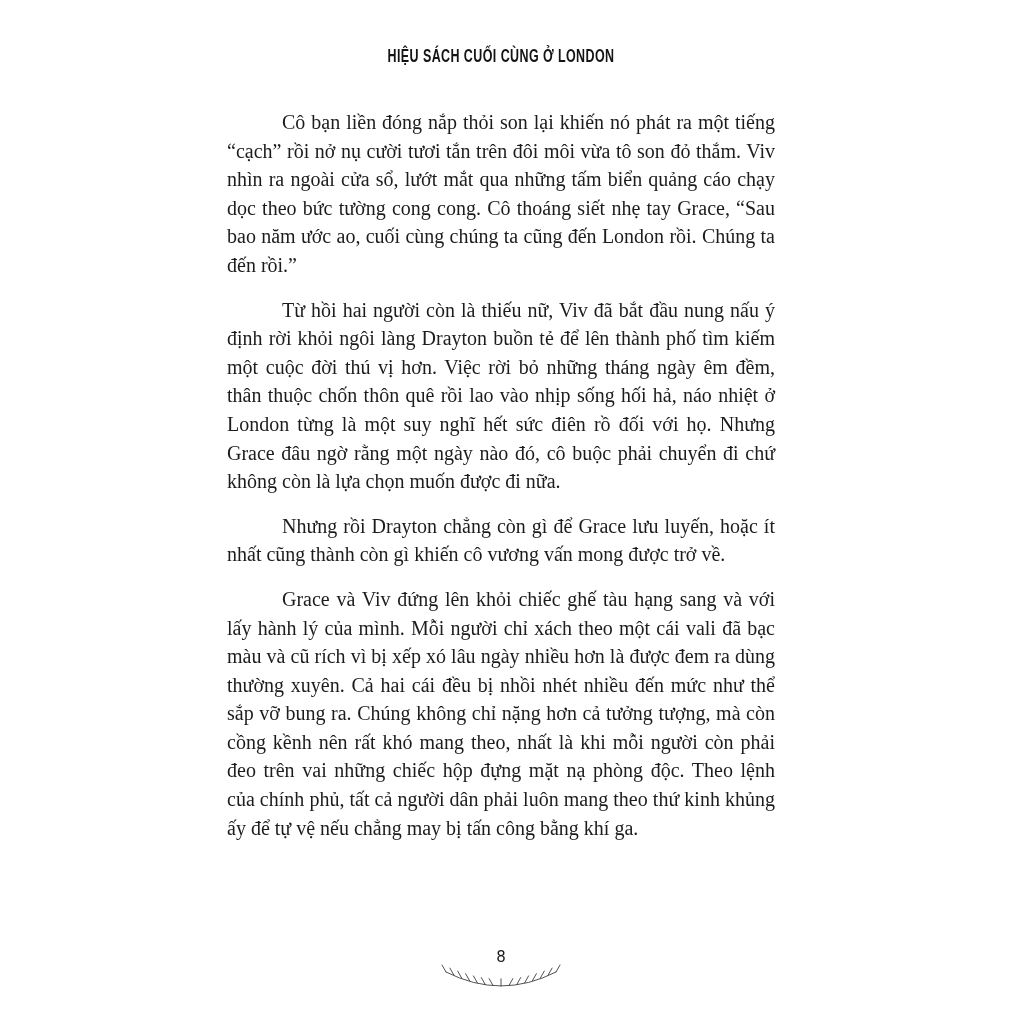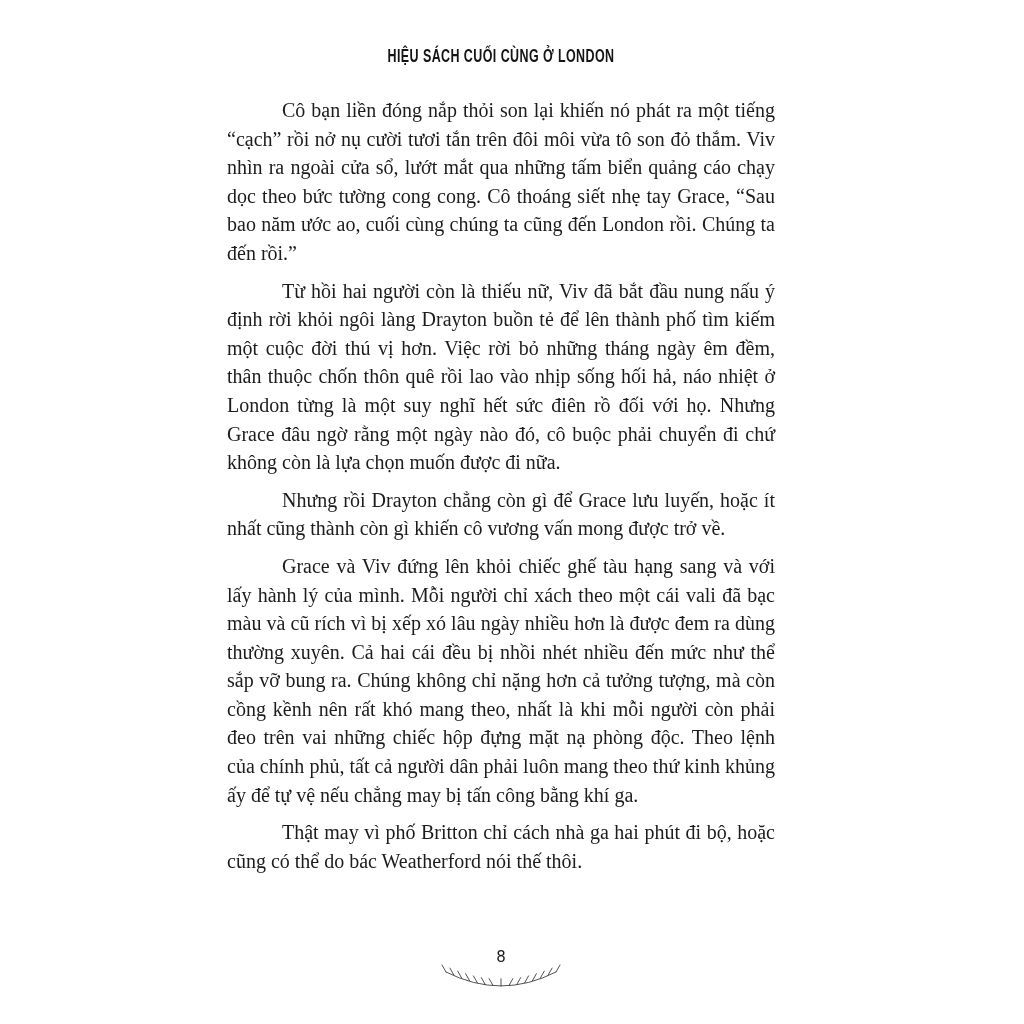--- a/index.html
+++ b/index.html
@@ -38,21 +38,21 @@
     top: 92px;
     left: 227px;
     width: 548px;
     font-family: "Liberation Serif", "DejaVu Serif", serif;
     font-size: 20px;
     line-height: 28.6px;
     text-align: justify;
     color: #1c1c1c;
   }
   .body-column p {
-    margin: 4px 0 9px 0;
+    margin: 16px 0 9px 0;
     text-indent: 55px;
   }
   .page-footer {
     position: absolute;
     left: 227px;
     width: 548px;
     top: 948px;
     text-align: center;
   }
   .page-number {
@@ -74,21 +74,20 @@
 
   <div class="running-header">
     <span class="squeeze">HIỆU SÁCH CUỐI CÙNG Ở LONDON</span>
   </div>
 
   <div class="body-column">
     <p>Cô bạn liền đóng nắp thỏi son lại khiến nó phát ra một tiếng “cạch” rồi nở nụ cười tươi tắn trên đôi môi vừa tô son đỏ thắm. Viv nhìn ra ngoài cửa sổ, lướt mắt qua những tấm biển quảng cáo chạy dọc theo bức tường cong cong. Cô thoáng siết nhẹ tay Grace, “Sau bao năm ước ao, cuối cùng chúng ta cũng đến London rồi. Chúng ta đến rồi.”</p>
     <p>Từ hồi hai người còn là thiếu nữ, Viv đã bắt đầu nung nấu ý định rời khỏi ngôi làng Drayton buồn tẻ để lên thành phố tìm kiếm một cuộc đời thú vị hơn. Việc rời bỏ những tháng ngày êm đềm, thân thuộc chốn thôn quê rồi lao vào nhịp sống hối hả, náo nhiệt ở London từng là một suy nghĩ hết sức điên rồ đối với họ. Nhưng Grace đâu ngờ rằng một ngày nào đó, cô buộc phải chuyển đi chứ không còn là lựa chọn muốn được đi nữa.</p>
     <p>Nhưng rồi Drayton chẳng còn gì để Grace lưu luyến, hoặc ít nhất cũng thành còn gì khiến cô vương vấn mong được trở về.</p>
     <p>Grace và Viv đứng lên khỏi chiếc ghế tàu hạng sang và với lấy hành lý của mình. Mỗi người chỉ xách theo một cái vali đã bạc màu và cũ rích vì bị xếp xó lâu ngày nhiều hơn là được đem ra dùng thường xuyên. Cả hai cái đều bị nhồi nhét nhiều đến mức như thể sắp vỡ bung ra. Chúng không chỉ nặng hơn cả tưởng tượng, mà còn cồng kềnh nên rất khó mang theo, nhất là khi mỗi người còn phải đeo trên vai những chiếc hộp đựng mặt nạ phòng độc. Theo lệnh của chính phủ, tất cả người dân phải luôn mang theo thứ kinh khủng ấy để tự vệ nếu chẳng may bị tấn công bằng khí ga.</p>
-    <p>Thật may vì phố Britton chỉ cách nhà ga hai phút đi bộ, hoặc cũng có thể do bác Weatherford nói thế thôi.</p>
   </div>
 
   <div class="page-footer">
     <div class="page-number">8</div>
     <svg class="laurel" width="130" height="28" viewBox="0 0 120 28">
       <g stroke="#3d3d3d" stroke-width="0.9" fill="none" stroke-linecap="round">
         <path d="M5,8 Q60,36 115,8"></path>
         <path d="M5,8 L1,1"></path>
         <path d="M12.9,11.1 L8.9,4.1"></path>
         <path d="M20.7,14.1 L16.7,7.1"></path>

